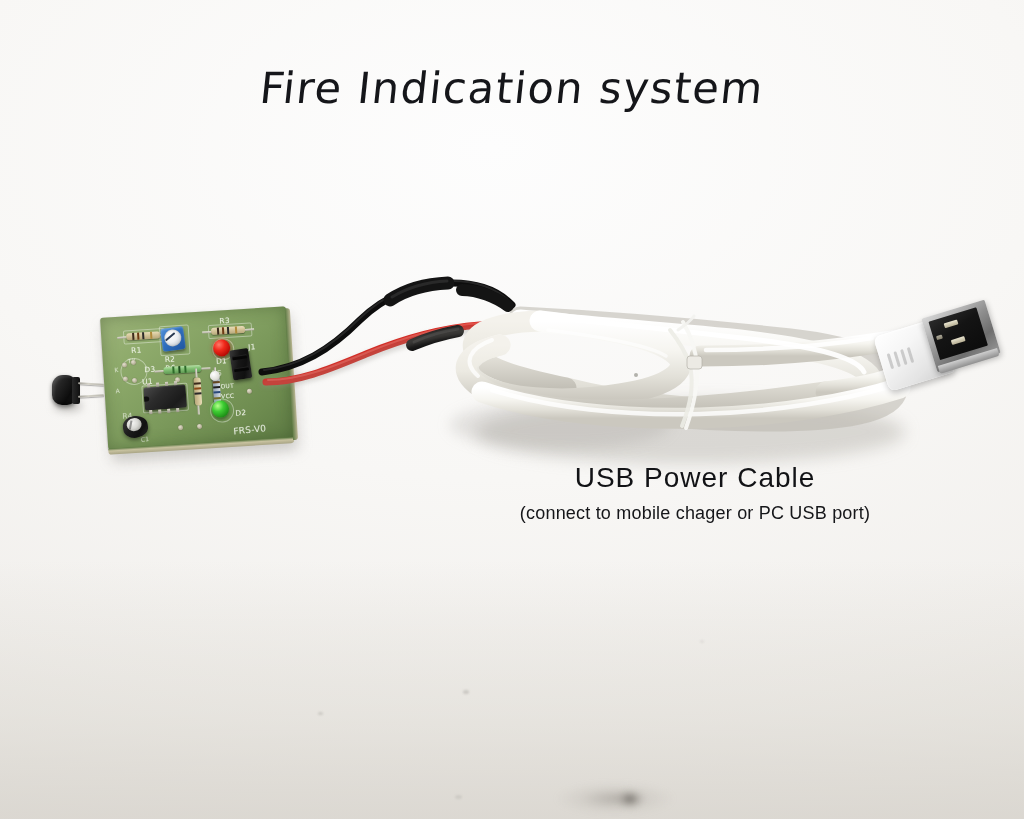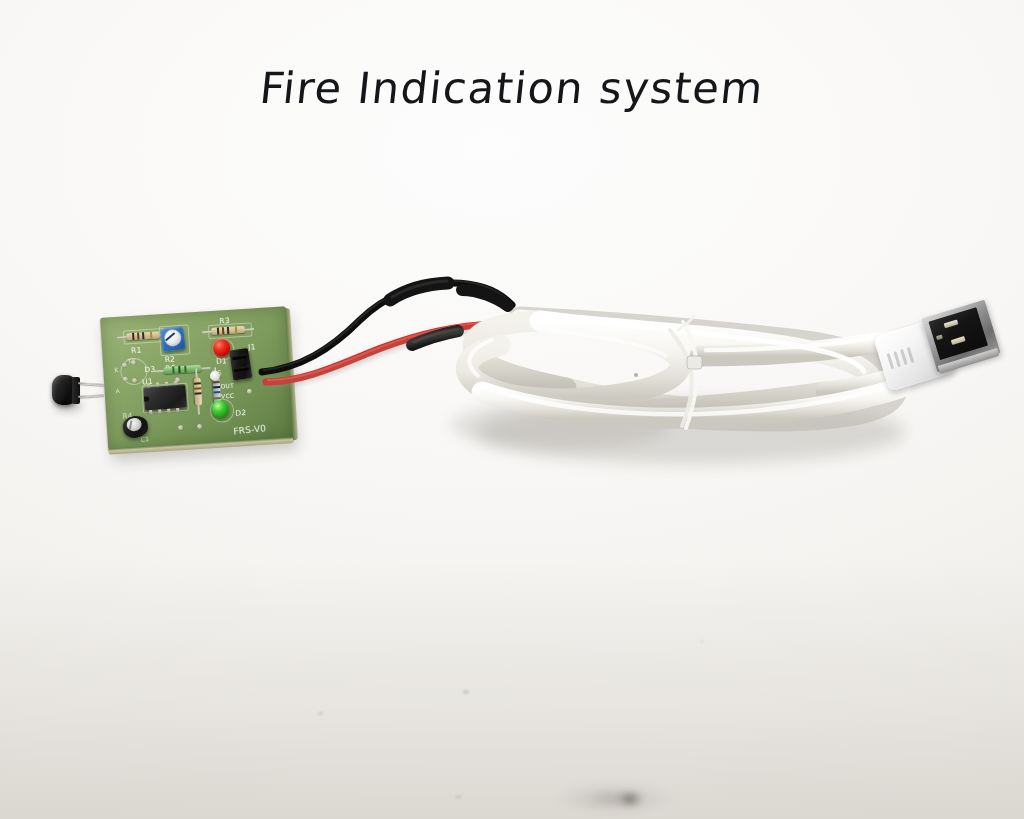--- a/index.html
+++ b/index.html
@@ -615,14 +615,16 @@
     <div class="usb-metal">
       <div class="usb-inner">
         <div class="usb-contact" style="left:14px;top:6px;width:14px;height:5px;"></div>
         <div class="usb-contact" style="left:16px;top:24px;width:14px;height:5px;"></div>
         <div class="usb-contact" style="left:3px;top:16px;width:6px;height:4px;opacity:.7;"></div>
       </div>
       <div class="usb-lip"></div>
     </div>
   </div>
 
+  <div class="label-usb">USB Power Cable</div>
+  <div class="label-usb-sub">(connect to mobile chager or PC USB port)</div>
 
 </div>
 
 </body></html>

